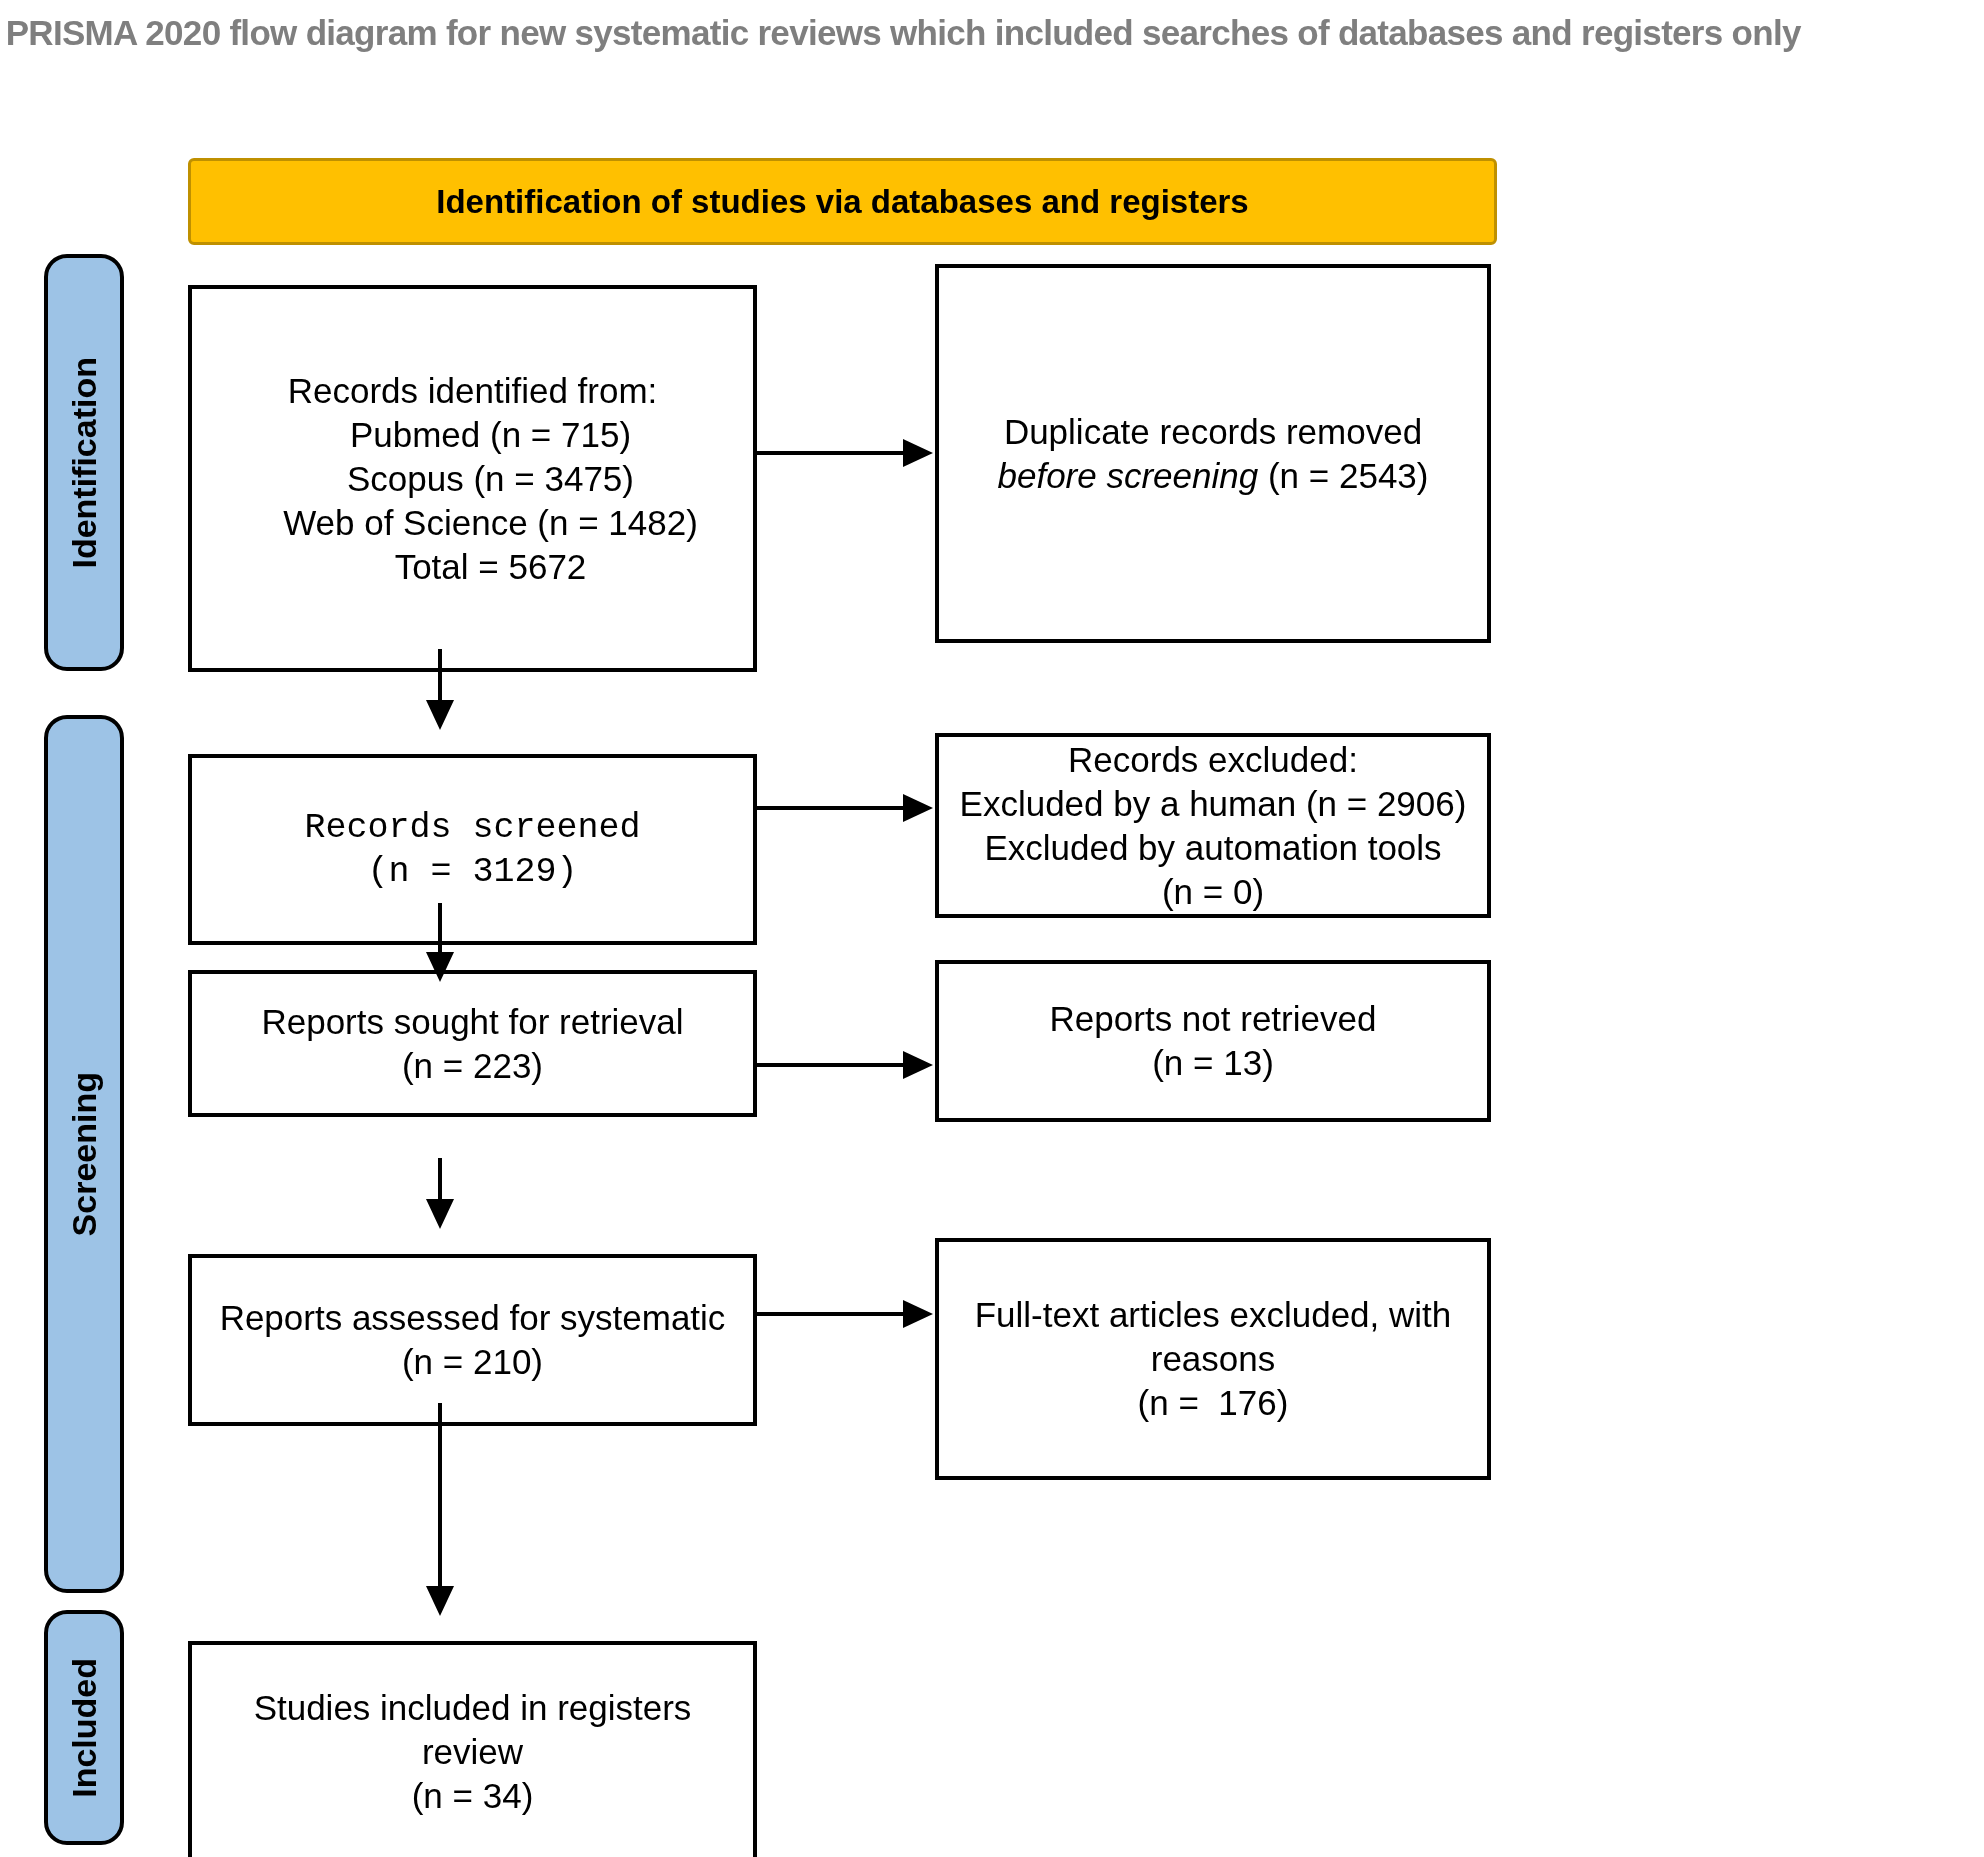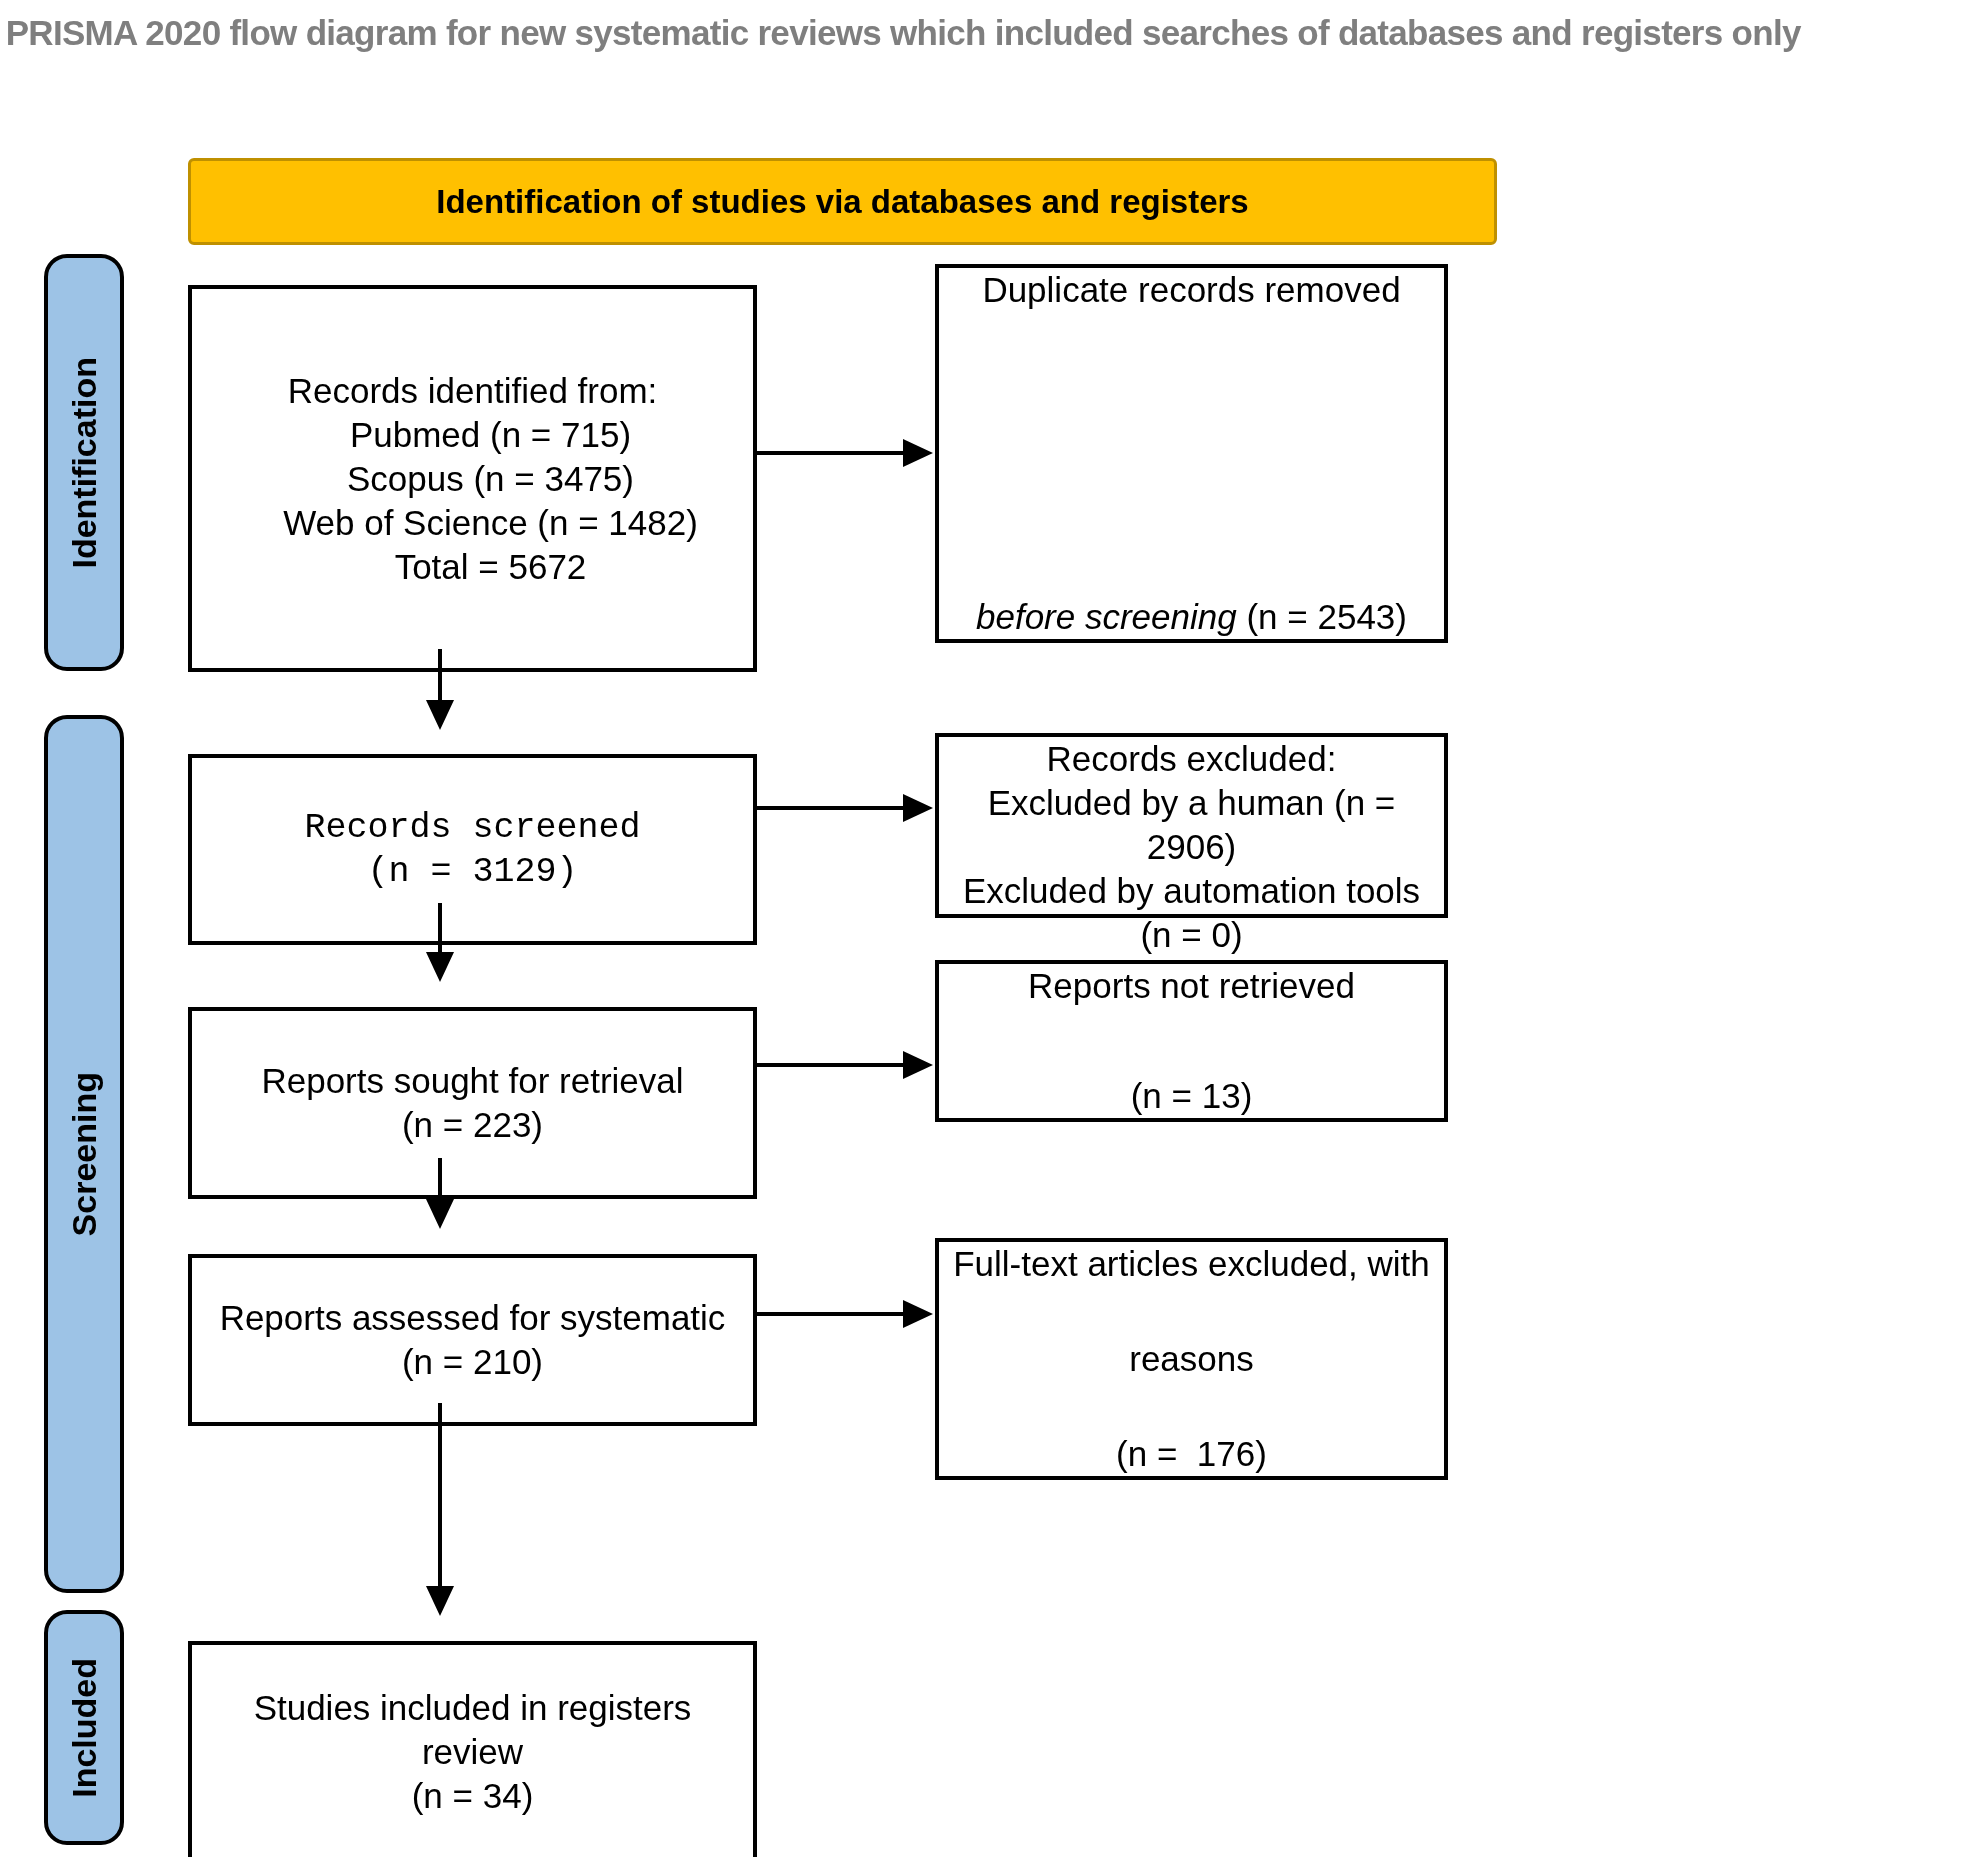--- a/index.html
+++ b/index.html
@@ -62,24 +62,24 @@
     background:#fff;
     border:4.3px solid var(--line-color);
     display:flex; flex-direction:column;
     justify-content:center;
     text-align:center;
     font-size:35px; line-height:44px;
   }
   .box .line{white-space:pre-wrap;}
   .box .line.indent{transform:translateX(18px);}
   .left-col{left:188px; width:569px;margin-top:24px;}
-  .right-col{left:935px; width:513px;justify-content:space-between;}
+  .right-col{left:935px; width:556px;}
   #box-records-identified{top:261px; height:387px;}
   #box-records-screened{top:730px; height:191px;font-family:Liberation Mono, monospace;}
-  #box-reports-sought{top:983px; height:192px;text-align:center;}
+  #box-reports-sought{top:946px; height:147px;text-align:center;}
   #box-reports-assessed{top:1230px; height:172px;}
   #box-studies-included{top:1617px; height:222px;}
   #box-duplicates-removed{top:264px; height:379px;}
   #box-records-excluded{top:733px; height:185px;}
   #box-reports-not-retrieved{top:960px; height:162px;}
   #box-fulltext-excluded{top:1238px; height:242px;}
   .arrow-h{
     position:absolute; height:3.5px;
     background:var(--line-color);
   }

